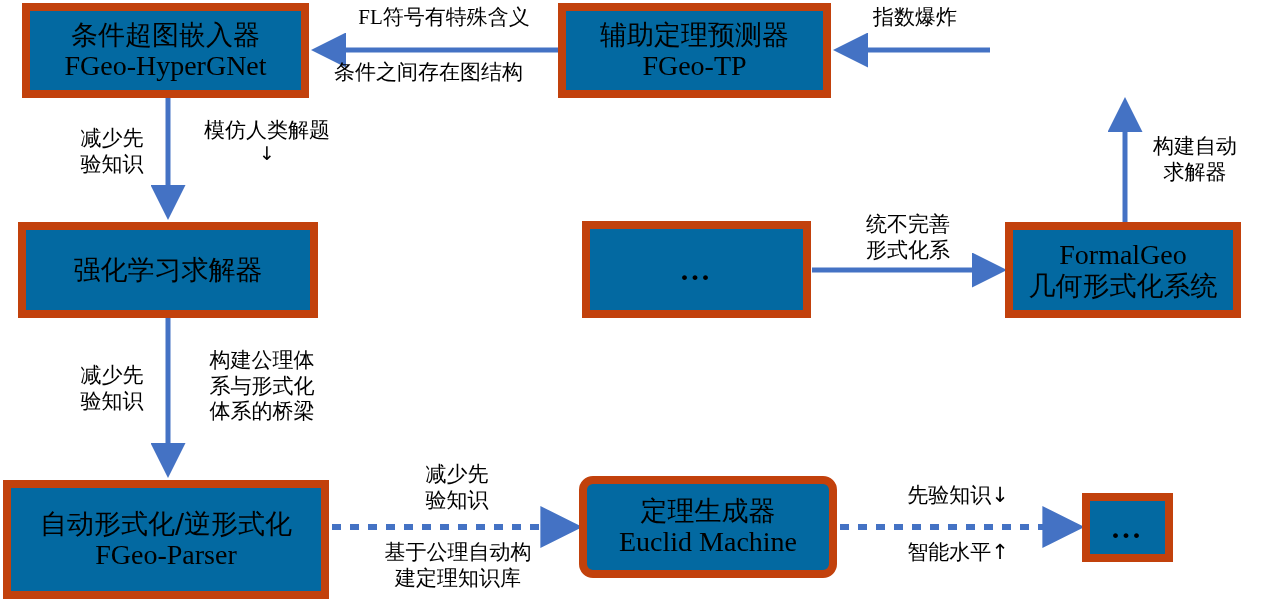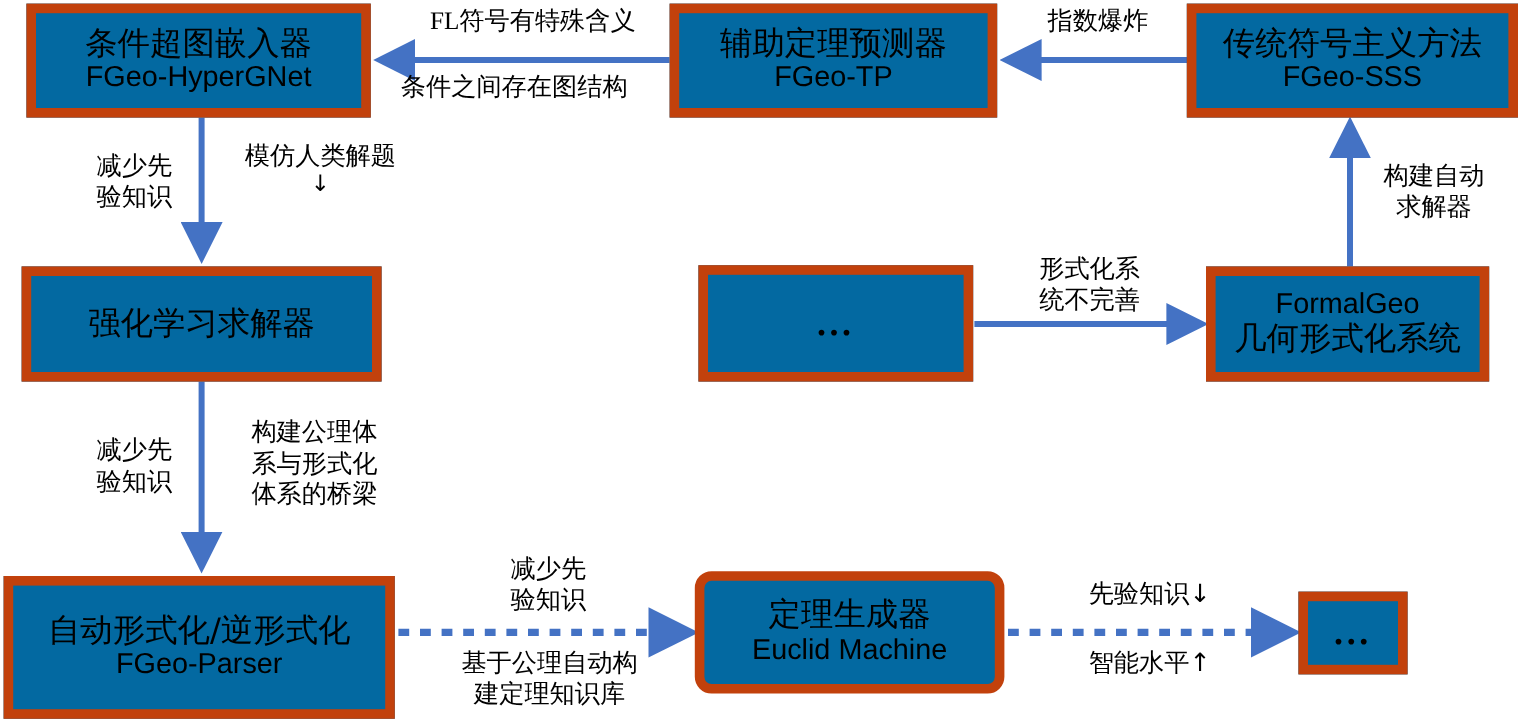--- a/index.html
+++ b/index.html
@@ -31,22 +31,22 @@
     text-align: center;
     z-index: 3;
   }
   .node .ln-cn {
     font-family: "DejaVu Sans", sans-serif;
     font-size: 27px;
     letter-spacing: 0px;
     white-space: nowrap;
   }
   .node .ln-en {
-    font-family: Liberation Sans, sans-serif;
-    font-size: 24px;
+    font-family: Liberation Serif, serif;
+    font-size: 28px;
     white-space: nowrap;
   }
   .node .dots {
     font-family: "Liberation Serif", serif;
     font-size: 30px;
     letter-spacing: 3px;
     font-weight: bold;
     line-height: 0.5;
   }
   .edge-label {
@@ -118,24 +118,20 @@
   <div class="node" style="left:22px; top:3px; width:287px; height:95px;">
     <div class="ln-cn">条件超图嵌入器</div>
     <div class="ln-en">FGeo-HyperGNet</div>
   </div>
 
   <div class="node" style="left:558px; top:3px; width:273px; height:95px;">
     <div class="ln-cn">辅助定理预测器</div>
     <div class="ln-en">FGeo-TP</div>
   </div>
 
-  <div class="node" style="left:989px; top:3px; width:276px; height:95px;">
-    <div class="ln-cn">传统符号主义方法</div>
-    <div class="ln-en">FGeo-SSS</div>
-  </div>
 
   <div class="node" style="left:18px; top:222px; width:300px; height:96px;">
     <div class="ln-cn">强化学习求解器</div>
   </div>
 
   <div class="node" style="left:582px; top:221px; width:229px; height:97px;">
     <div class="dots">...</div>
   </div>
 
   <div class="node" style="left:1005px; top:222px; width:236px; height:96px;">
@@ -177,22 +173,22 @@
     <div>验知识</div>
   </div>
 
   <div class="edge-label" style="left:182px; top:348px; width:160px; text-align:center;">
     <div>构建公理体</div>
     <div>系与形式化</div>
     <div>体系的桥梁</div>
   </div>
 
   <div class="edge-label" style="left:838px; top:212px; width:140px; text-align:center;">
+    <div>统不完善</div>
     <div>形式化系</div>
-    <div>统不完善</div>
   </div>
 
   <div class="edge-label" style="left:1140px; top:134px; width:110px; text-align:center;">
     <div>构建自动</div>
     <div>求解器</div>
   </div>
 
   <div class="edge-label" style="left:382px; top:462px; width:150px; text-align:center;">
     <div>减少先</div>
     <div>验知识</div>

